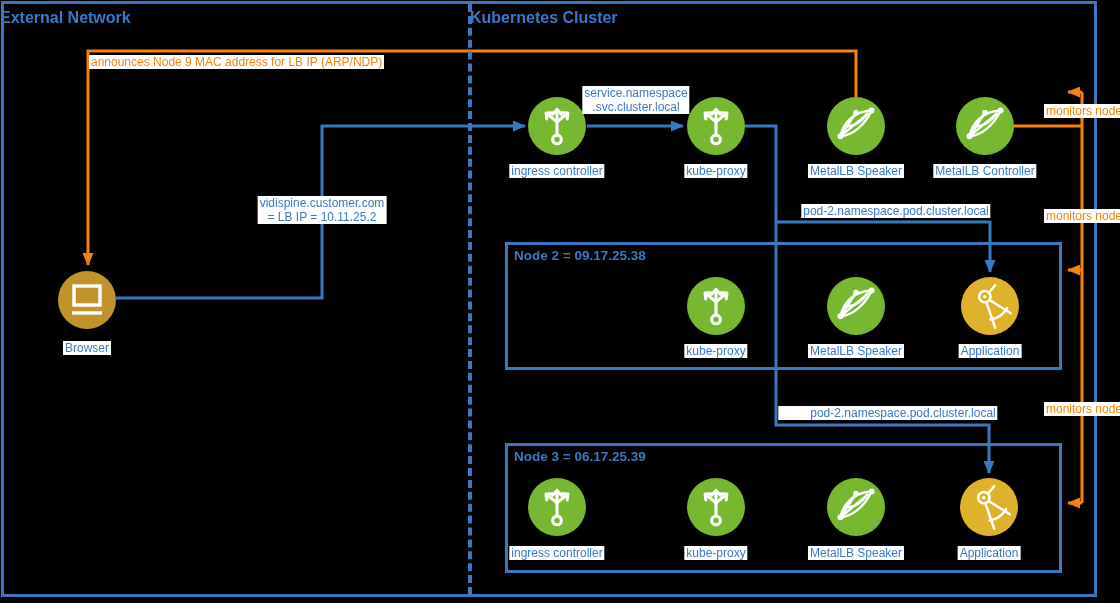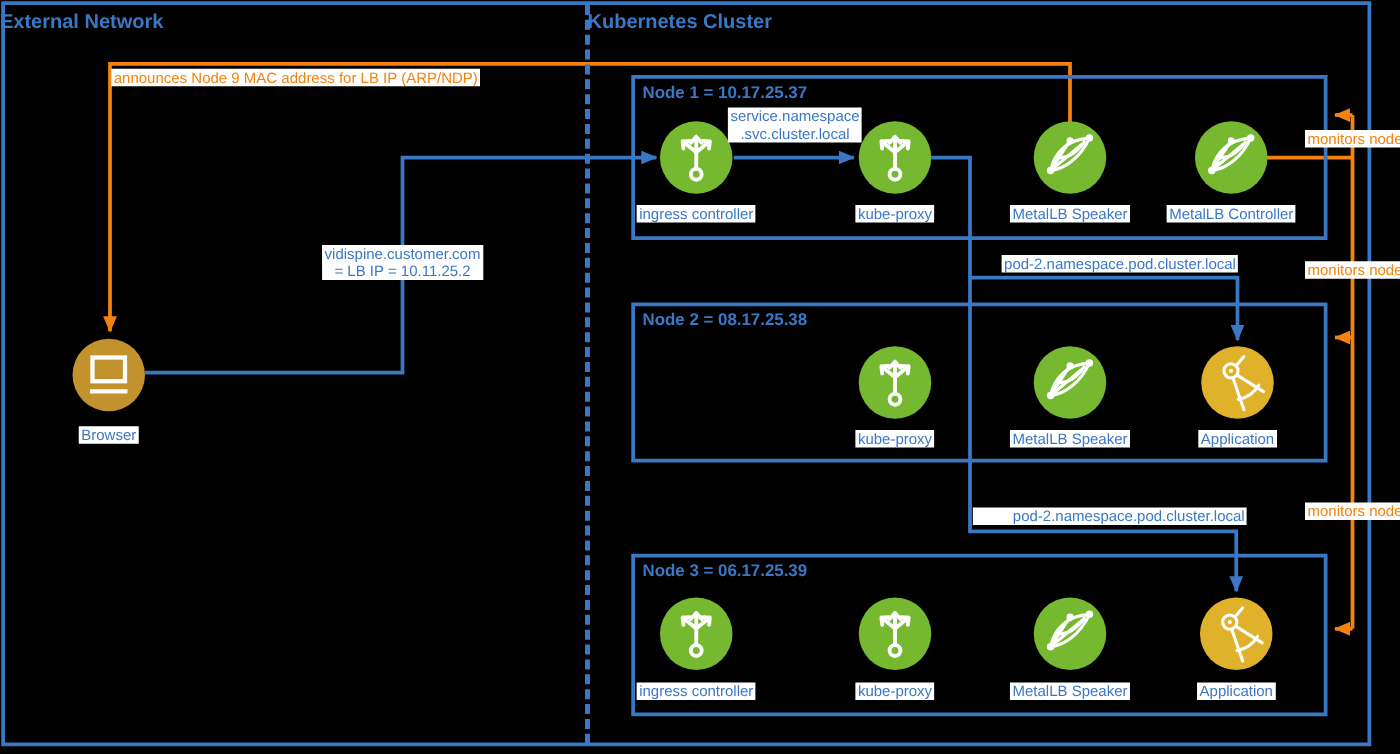--- a/index.html
+++ b/index.html
@@ -67,25 +67,22 @@
       <path d="M1082 503 L1068 503" marker-end="url(#ao)"></path>
     </g>
   </svg>
 
   <div class="frame"></div>
   <div class="divider"></div>
 
   <div class="hdr hdr-external">External Network</div>
   <div class="hdr hdr-cluster">Kubernetes Cluster</div>
 
-  <div class="nodebox nodebox-1">
-    <div class="nodetitle">Node 1 = 10.17.25.37</div>
-  </div>
   <div class="nodebox nodebox-2">
-    <div class="nodetitle">Node 2 = 08.17.25.38</div>
+    <div class="nodetitle">Node 2 = 09.17.25.38</div>
   </div>
   <div class="nodebox nodebox-3">
     <div class="nodetitle">Node 3 = 06.17.25.39</div>
   </div>
 
   <div class="disc disc-gold-browser" style="left:58px;top:271px;">
     <svg width="58" height="58" viewBox="0 0 58 58">
       <g stroke="#fff" stroke-width="3.4" fill="none">
         <rect x="16" y="15" width="26" height="19"></rect>
         <path d="M14 42 H44"></path>

